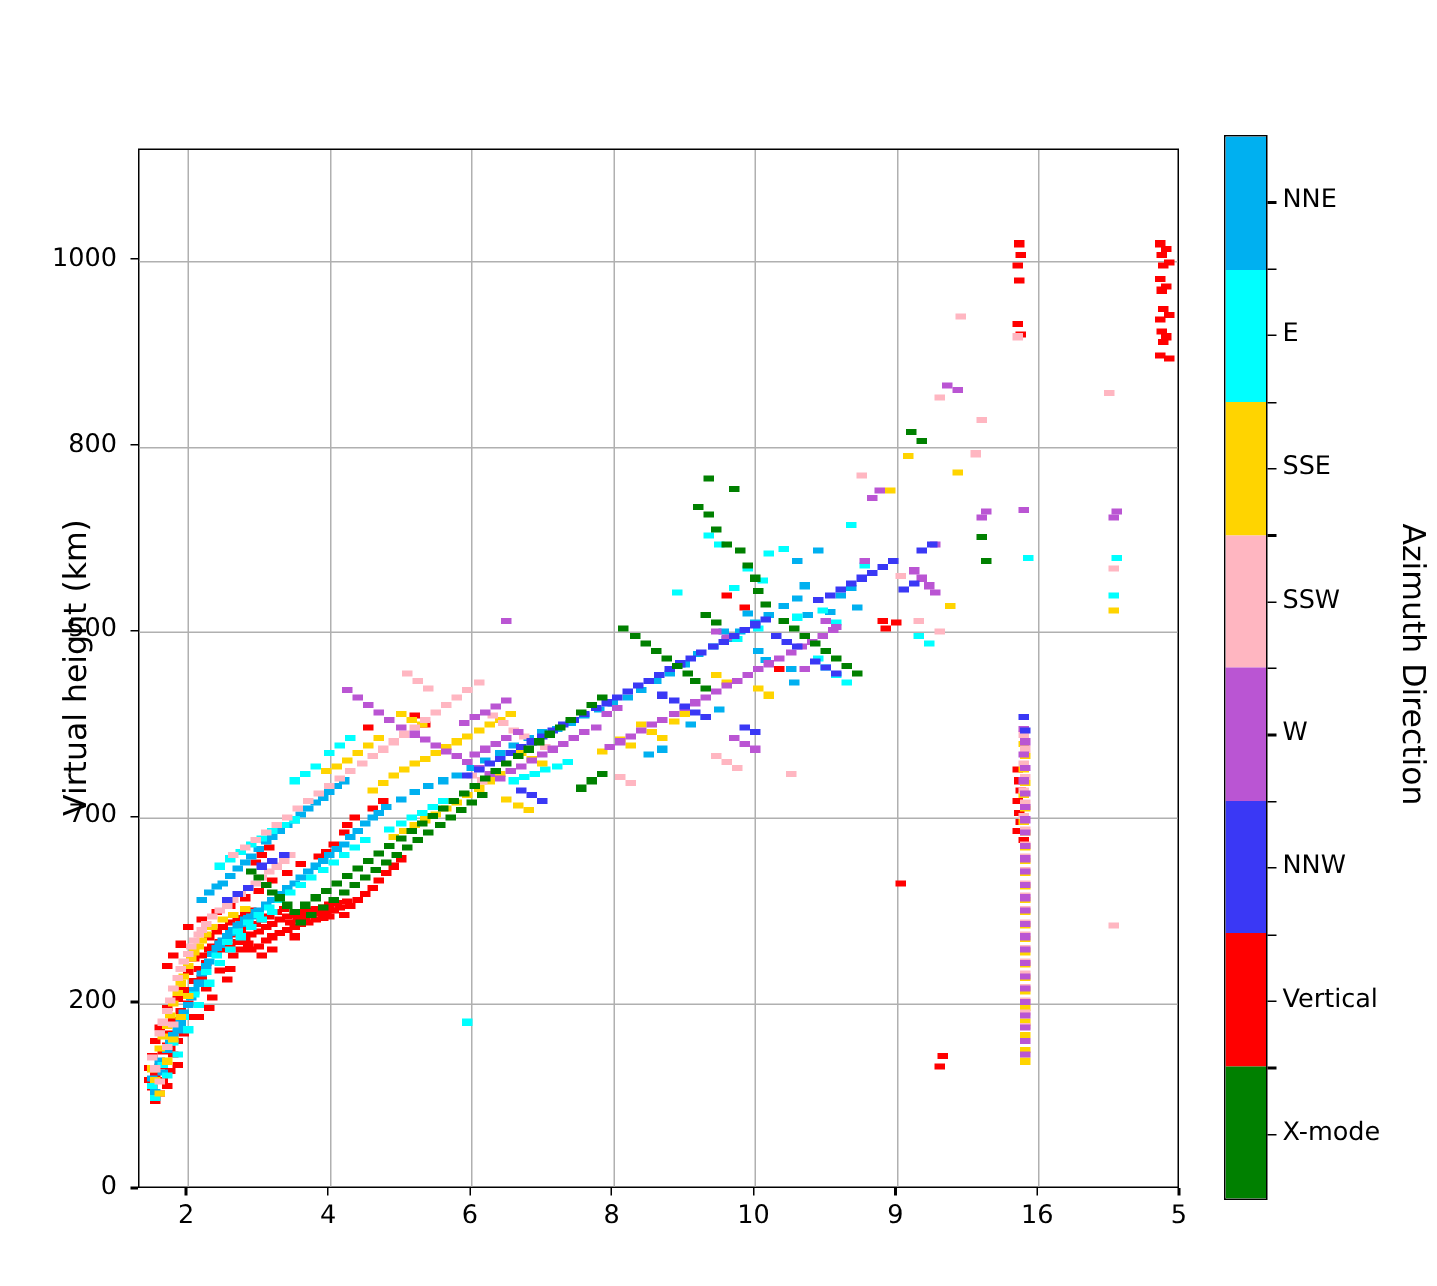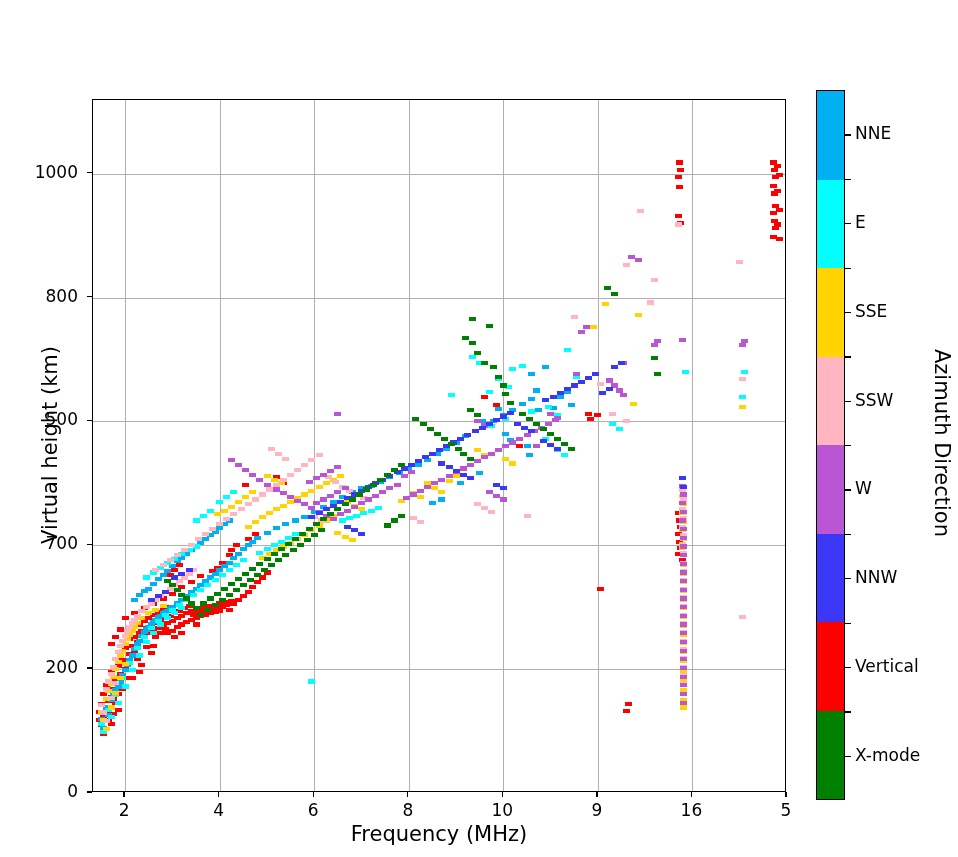--- a/index.html
+++ b/index.html
@@ -967,21 +967,20 @@
       <div class="tick y" style="top: 543.579px;"></div>
       <div class="ylab" style="top: 533.279px;">700</div>
       <div class="tick y" style="top: 419.718px;"></div>
       <div class="ylab" style="top: 409.418px;">500</div>
       <div class="tick y" style="top: 295.858px;"></div>
       <div class="ylab" style="top: 285.558px;">800</div>
       <div class="tick y" style="top: 171.997px;"></div>
       <div class="ylab" style="top: 161.697px;">1000</div>
     </div>
 
-  <div class="axis-title-x">Frequency (MHz)</div>
   <div class="axis-title-y">Virtual height (km)</div>
 
   <div id="cbar">
       <div class="cseg" style="flex: 1 1 0px; background: rgb(0, 176, 240);"></div>
       <div class="cseg" style="flex: 1 1 0px; background: rgb(0, 255, 255);"></div>
       <div class="cseg" style="flex: 1 1 0px; background: rgb(255, 212, 0);"></div>
       <div class="cseg" style="flex: 1 1 0px; background: rgb(255, 182, 193);"></div>
       <div class="cseg" style="flex: 1 1 0px; background: rgb(186, 85, 211);"></div>
       <div class="cseg" style="flex: 1 1 0px; background: rgb(58, 56, 245);"></div>
       <div class="cseg" style="flex: 1 1 0px; background: rgb(255, 0, 0);"></div>

